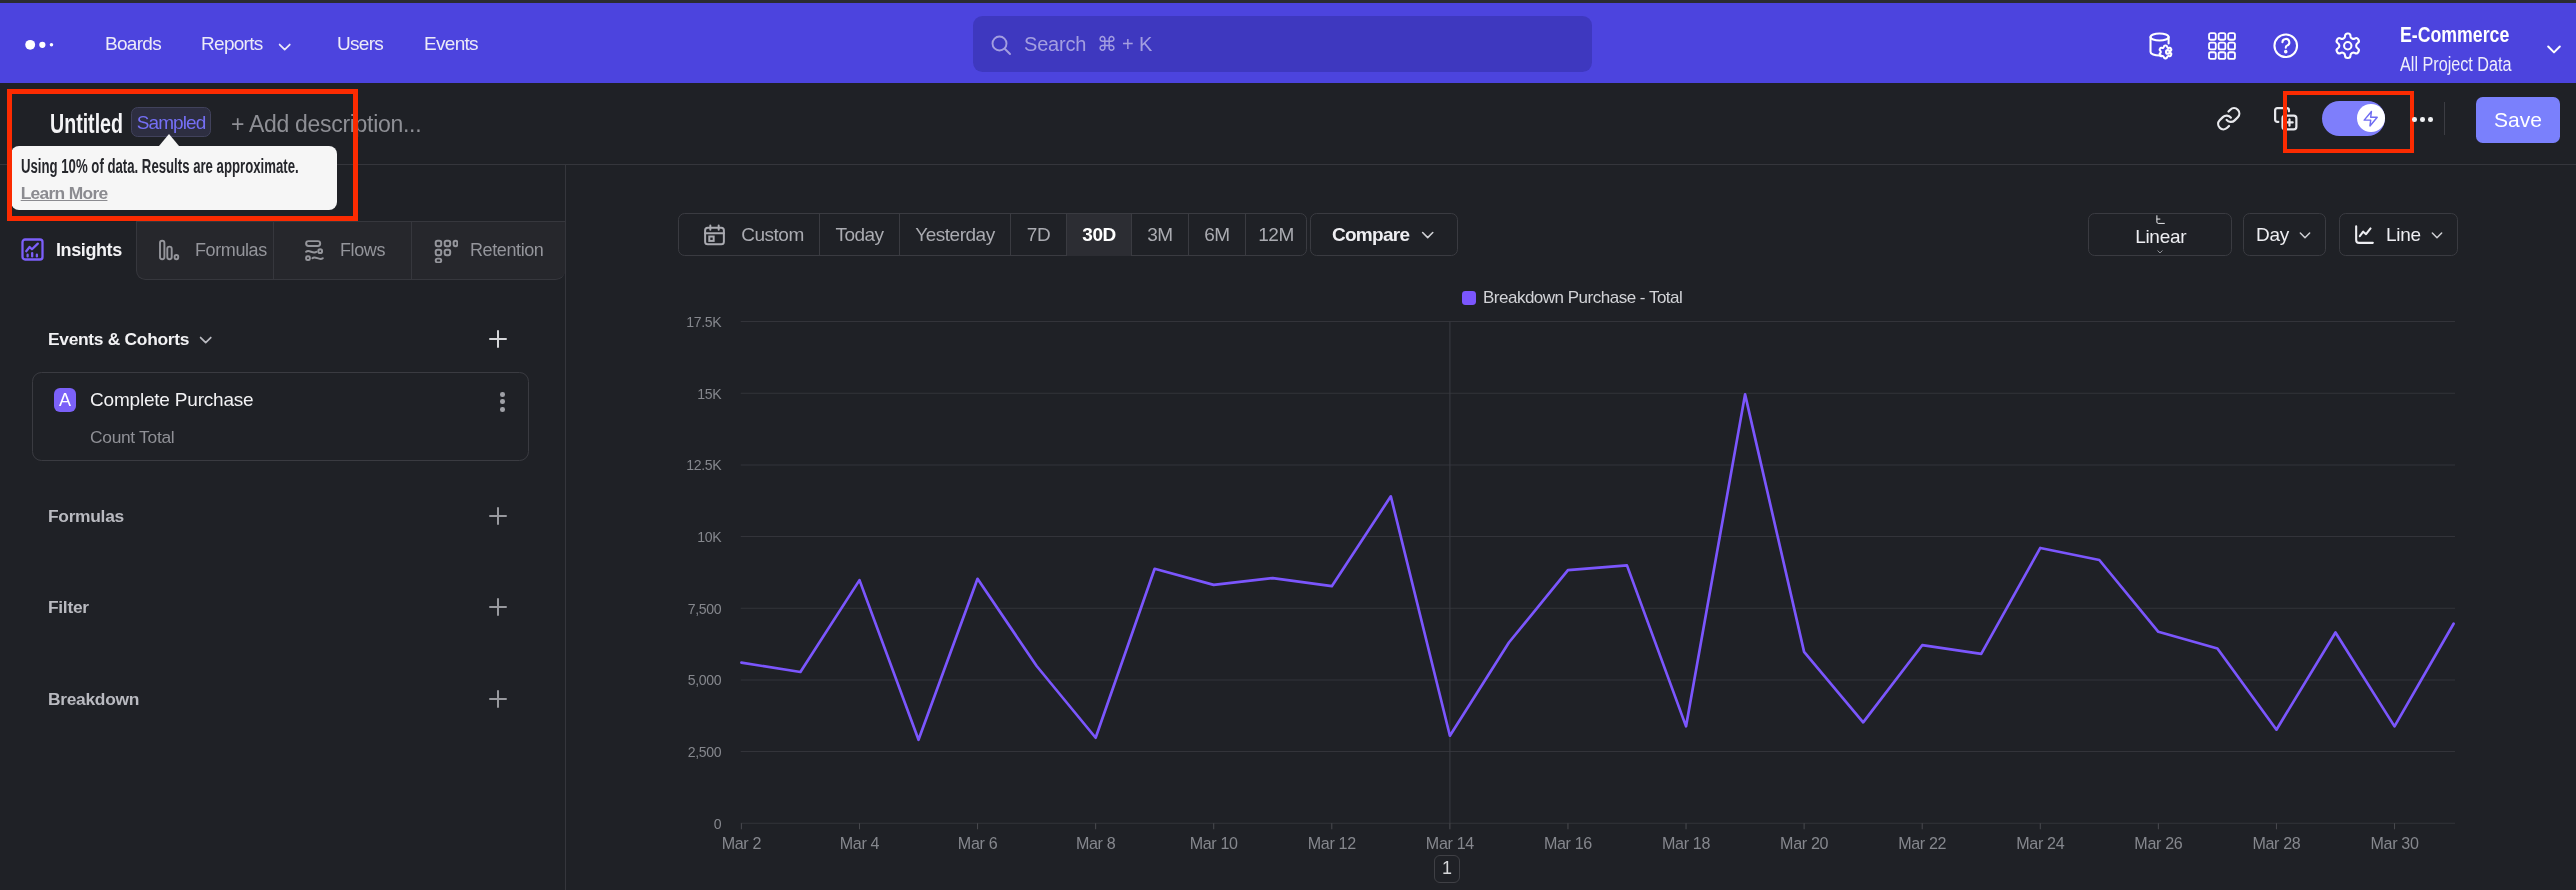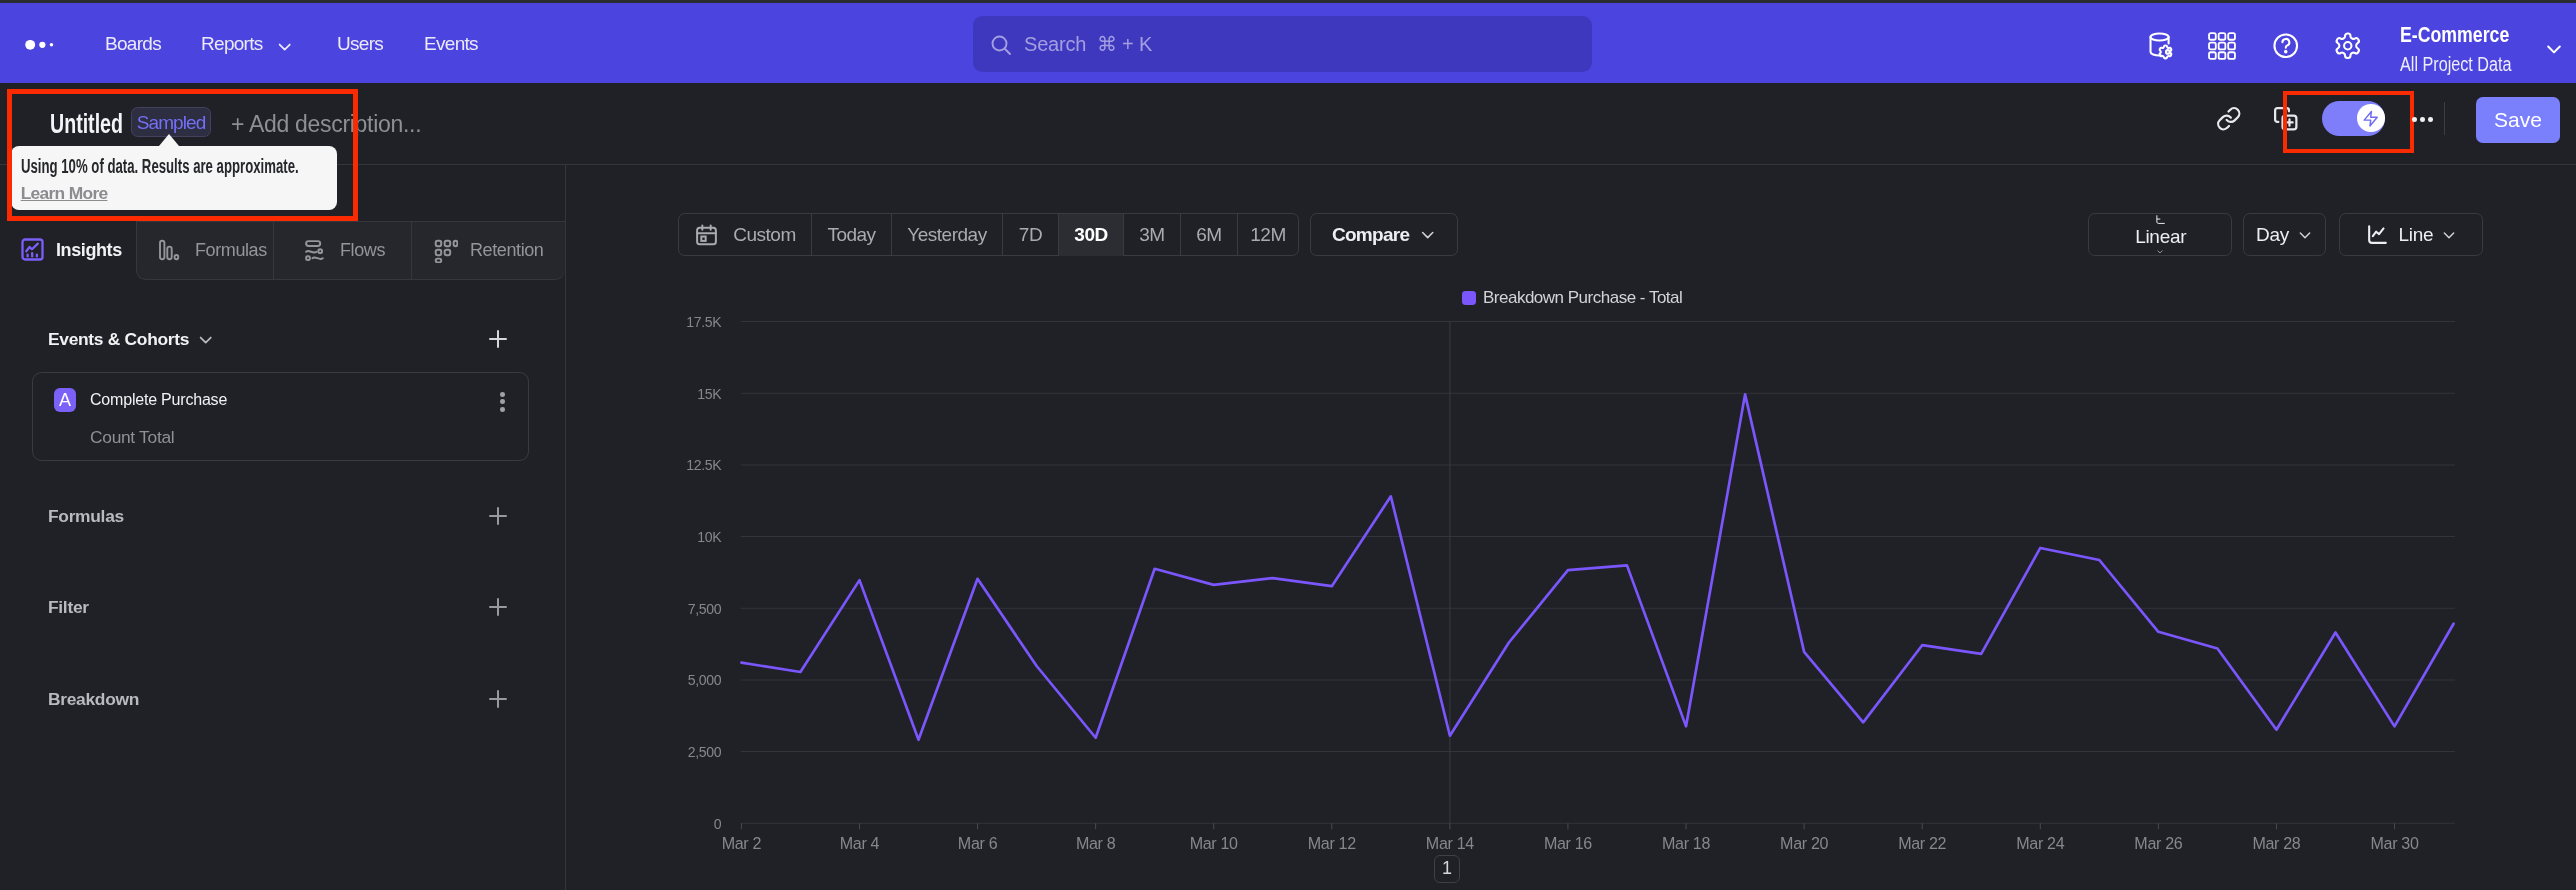--- a/index.html
+++ b/index.html
@@ -40,26 +40,26 @@
   #tabinactive { position:absolute; left:136px; top:0; width:429px; height:59px; background:#26272c; border-top:0.7px solid #36373d; border-bottom:0.7px solid #36373d; border-left:0.7px solid #36373d; border-bottom-left-radius:9.4px; border-bottom-right-radius:9.4px; }
   .tabsep { position:absolute; top:0; width:0.7px; height:59px; background:#36373d; }
   .tablabel { position:absolute; top:0; height:59px; line-height:59px; font-size:18px; color:#94959b; letter-spacing:-0.4px; }
 
   
   #sideborder { left:565px; top:165px; width:0.7px; height:725px; background:#35363c; }
   .sechead { position:absolute; color:#b9bac0; font-size:17.4px; font-weight:bold; letter-spacing:-0.3px; }
   .plus { position:absolute; width:24px; height:24px; }
   #evcard { left:32px; top:372px; width:497px; height:89px; border:0.7px solid #3a3b41; border-radius:9.4px; }
   #abadge { left:54px; top:388px; width:22px; height:24px; background:#7b61f8; border-radius:6px; color:#fff; font-size:18px; text-align:center; line-height:24px; }
-  #cpname { left:90px; top:388px; height:24px; line-height:24px; color:#f2f2f4; font-size:16px; letter-spacing:-0.2px; }
+  #cpname { left:90px; top:388px; height:24px; line-height:24px; color:#f2f2f4; font-size:19px; letter-spacing:-0.2px; }
   #cptotal { left:90px; top:427px; height:21.5px; line-height:21.5px; color:#8f9096; font-size:17.4px; letter-spacing:-0.3px; }
   .kdot { position:absolute; left:500px; width:4.7px; height:4.7px; border-radius:50%; background:#9fa0a6; }
 
   
-  #segctl { left:678px; top:213px; height:43px; border:0.7px solid #3a3b41; border-radius:6.7px; display:flex; align-items:stretch; }
+  #segctl { left:678px; top:213px; height:43px; border:0.7px solid #3a3b41; border-radius:6.7px; display:flex; align-items:stretch;padding-left:8px; }
   .seg { position:relative; height:42px; line-height:42px; text-align:center; color:#aaabb1; font-size:19px; letter-spacing:-0.5px; border-left:0.7px solid #3a3b41; }
   .seg:first-child { border-left:none; }
   .segsel { background:#2c2d33; color:#ffffff; font-weight:bold; }
   .btn { position:absolute; top:213px; height:43px; border:0.7px solid #3a3b41; border-radius:6.7px; display:flex; align-items:center; justify-content:center; color:#eeeef2; font-size:19px; letter-spacing:-0.3px; }
   
   #legsq { left:1462px; top:291px; width:14px; height:14px; border-radius:3.4px; background:#7b56fd; }
   #legtxt { left:1483px; top:287px; height:21.5px; line-height:21.5px; color:#d2d3d7; font-size:17px; letter-spacing:-0.5px; }
 
   
   #pager { left:1434px; top:855px; width:26px; height:27.5px; border:1.3px solid #3f4045; border-radius:6px; color:#d5d6d9; font-size:18px; text-align:center; line-height:25.5px; }
@@ -251,21 +251,21 @@
     <svg width="16" height="16" viewBox="0 0 24 24" fill="none" stroke="#d0d1d5" stroke-width="2.2" stroke-linecap="round" stroke-linejoin="round">
         <path d="M5 9l7 7 7-7"></path>
       </svg>
   </div>
   <div class="btn abs" style="left:2243px;width:83px;">
     <span style="margin-right:8px;">Day</span>
     <svg width="16" height="16" viewBox="0 0 24 24" fill="none" stroke="#d0d1d5" stroke-width="2.2" stroke-linecap="round" stroke-linejoin="round">
         <path d="M5 9l7 7 7-7"></path>
       </svg>
   </div>
-  <div class="btn abs" style="left:2339px;width:144px;">
+  <div class="btn abs" style="left:2339px;width:119px;">
     <svg width="25" height="25" viewBox="0 0 24 24" fill="none" stroke="#eeeef2" stroke-width="2" stroke-linecap="round" stroke-linejoin="round">
       <path d="M4 4v13.2c0 1.6 1.3 2.8 2.8 2.8H20"></path>
         <path d="M7.5 13.5l3.2-4.2 2.8 2.3 4.3-5.4"></path>
     </svg>
     <span style="margin:0 8px 0 8.7px;">Line</span>
     <svg width="16" height="16" viewBox="0 0 24 24" fill="none" stroke="#d0d1d5" stroke-width="2.2" stroke-linecap="round" stroke-linejoin="round">
         <path d="M5 9l7 7 7-7"></path>
       </svg>
   </div>
 

